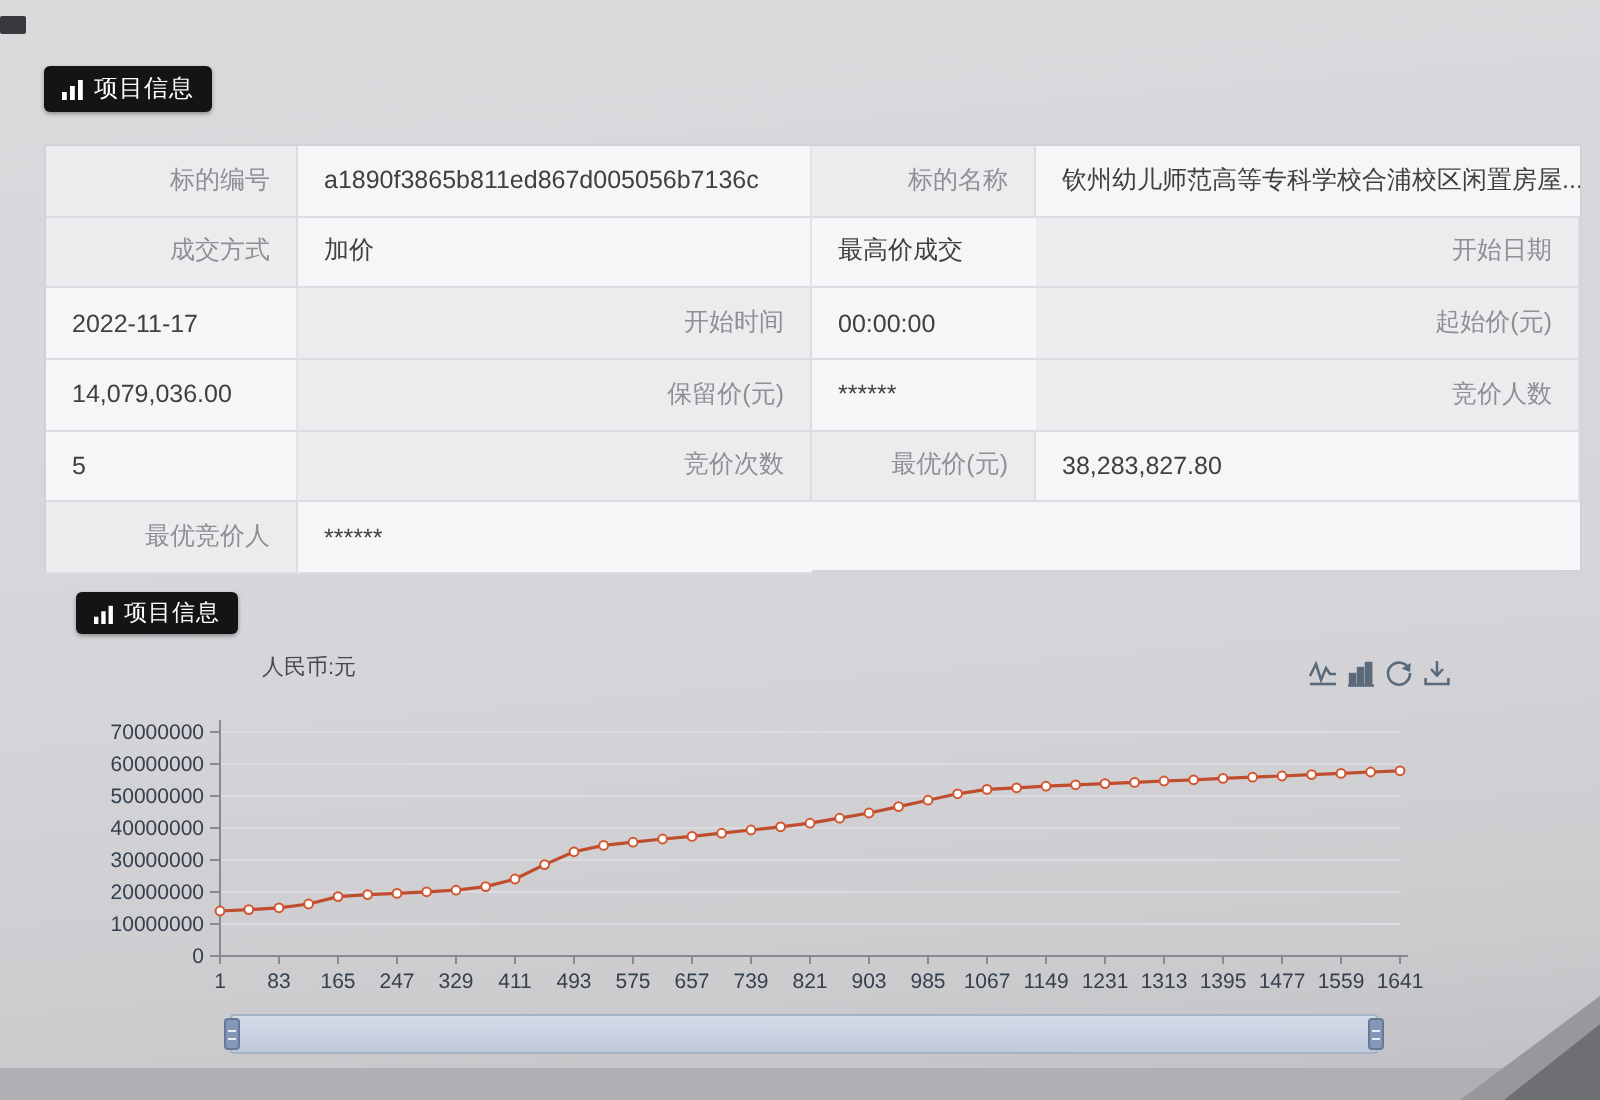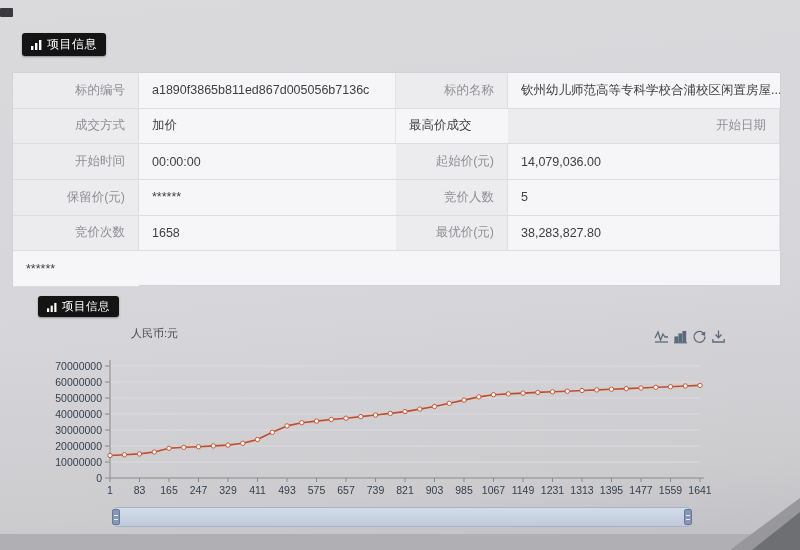--- a/index.html
+++ b/index.html
@@ -20,21 +20,21 @@
   .badge {
     position:absolute; height:23px; background:#141414; color:#fff;
     border-radius:3px; display:flex; align-items:center; gap:5px;
     padding:0 9px; font-size:12px; letter-spacing:.5px; box-shadow:0 1px 2px rgba(0,0,0,.35);
   }
   .badge svg { display:block; }
   #badge1 { left:22px; top:33px; }
   #badge2 { left:38px; top:296px; height:21px; font-size:11.5px; }
 
   .info-table {
-    position:absolute; left:12px; top:72px; width:769px; height:214px;
+    position:absolute; left:22px; top:72px; width:769px; height:214px;
     display:grid; grid-template-columns:126px 257px 112px 1fr;
     grid-auto-rows:35.66px;
     border:1px solid #d2d2d6; background:#f6f6f8;
     font-size:12.5px;
   }
   .cell { display:flex; align-items:center; border-bottom:1px solid #dddde1; overflow:hidden; white-space:nowrap; }
   .cell.lab { justify-content:flex-end; padding-right:13px; color:#8f8f94;
     background:#ececef; border-right:1px solid #dddde1; }
   .cell.val { padding-left:13px; color:#404040; background:#f6f6f8; }
   .cell.val.mid { border-right:1px solid #e3e3e7; }
@@ -81,32 +81,33 @@
 
   <div class="info-table" id="info-table">
       <div class="cell lab">标的编号</div>
       <div class="cell val mid">a1890f3865b811ed867d005056b7136c</div>
       <div class="cell lab">标的名称</div>
       <div class="cell val ellip">钦州幼儿师范高等专科学校合浦校区闲置房屋...</div>
       <div class="cell lab">成交方式</div>
       <div class="cell val mid">加价</div>
       <div class="cell val ellip">最高价成交</div>
       <div class="cell lab">开始日期</div>
+      <div class="cell val mid">2022-11-17</div>
       <div class="cell lab">开始时间</div>
       <div class="cell val ellip">00:00:00</div>
       <div class="cell lab">起始价(元)</div>
       <div class="cell val mid">14,079,036.00</div>
       <div class="cell lab">保留价(元)</div>
       <div class="cell val ellip">******</div>
       <div class="cell lab">竞价人数</div>
       <div class="cell val mid">5</div>
       <div class="cell lab">竞价次数</div>
-      <div class="cell val ellip">1658</div>
       <div class="cell lab">最优价(元)</div>
       <div class="cell val mid">38,283,827.80</div>
+      <div class="cell lab">最优竞价人</div>
       <div class="cell val ellip">******</div>
     </div>
 
   <div class="badge" id="badge2">
     <svg width="10" height="10" viewBox="0 0 11 11">
       <rect x="0" y="7" width="2.4" height="4" fill="#fff"></rect>
       <rect x="4" y="4" width="2.4" height="7" fill="#fff"></rect>
       <rect x="8" y="1" width="2.4" height="10" fill="#fff"></rect>
     </svg>
     <span>项目信息</span>

